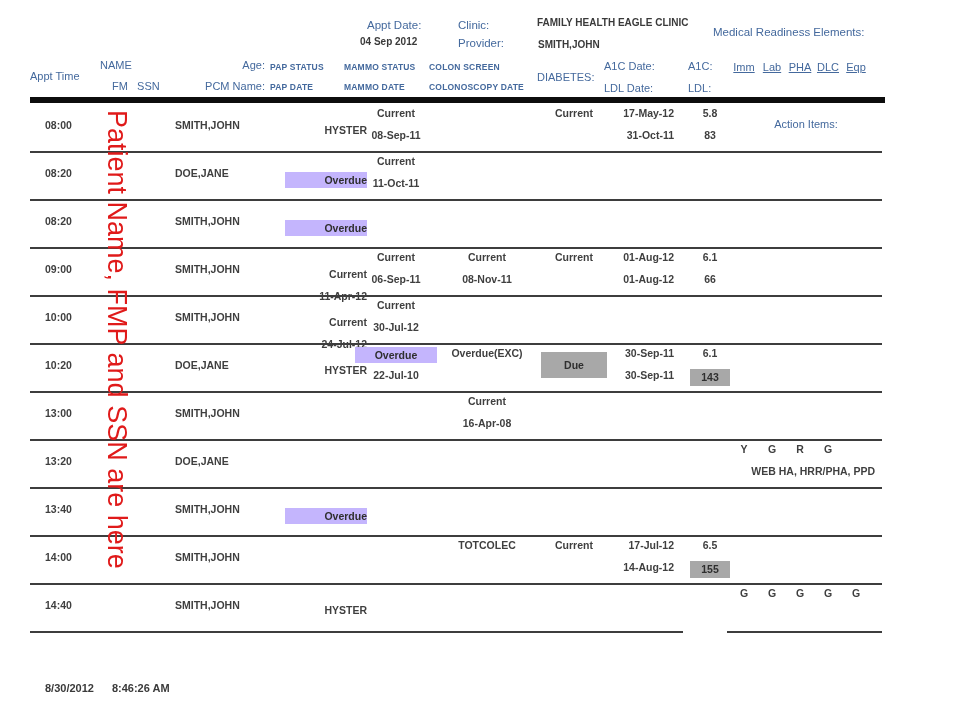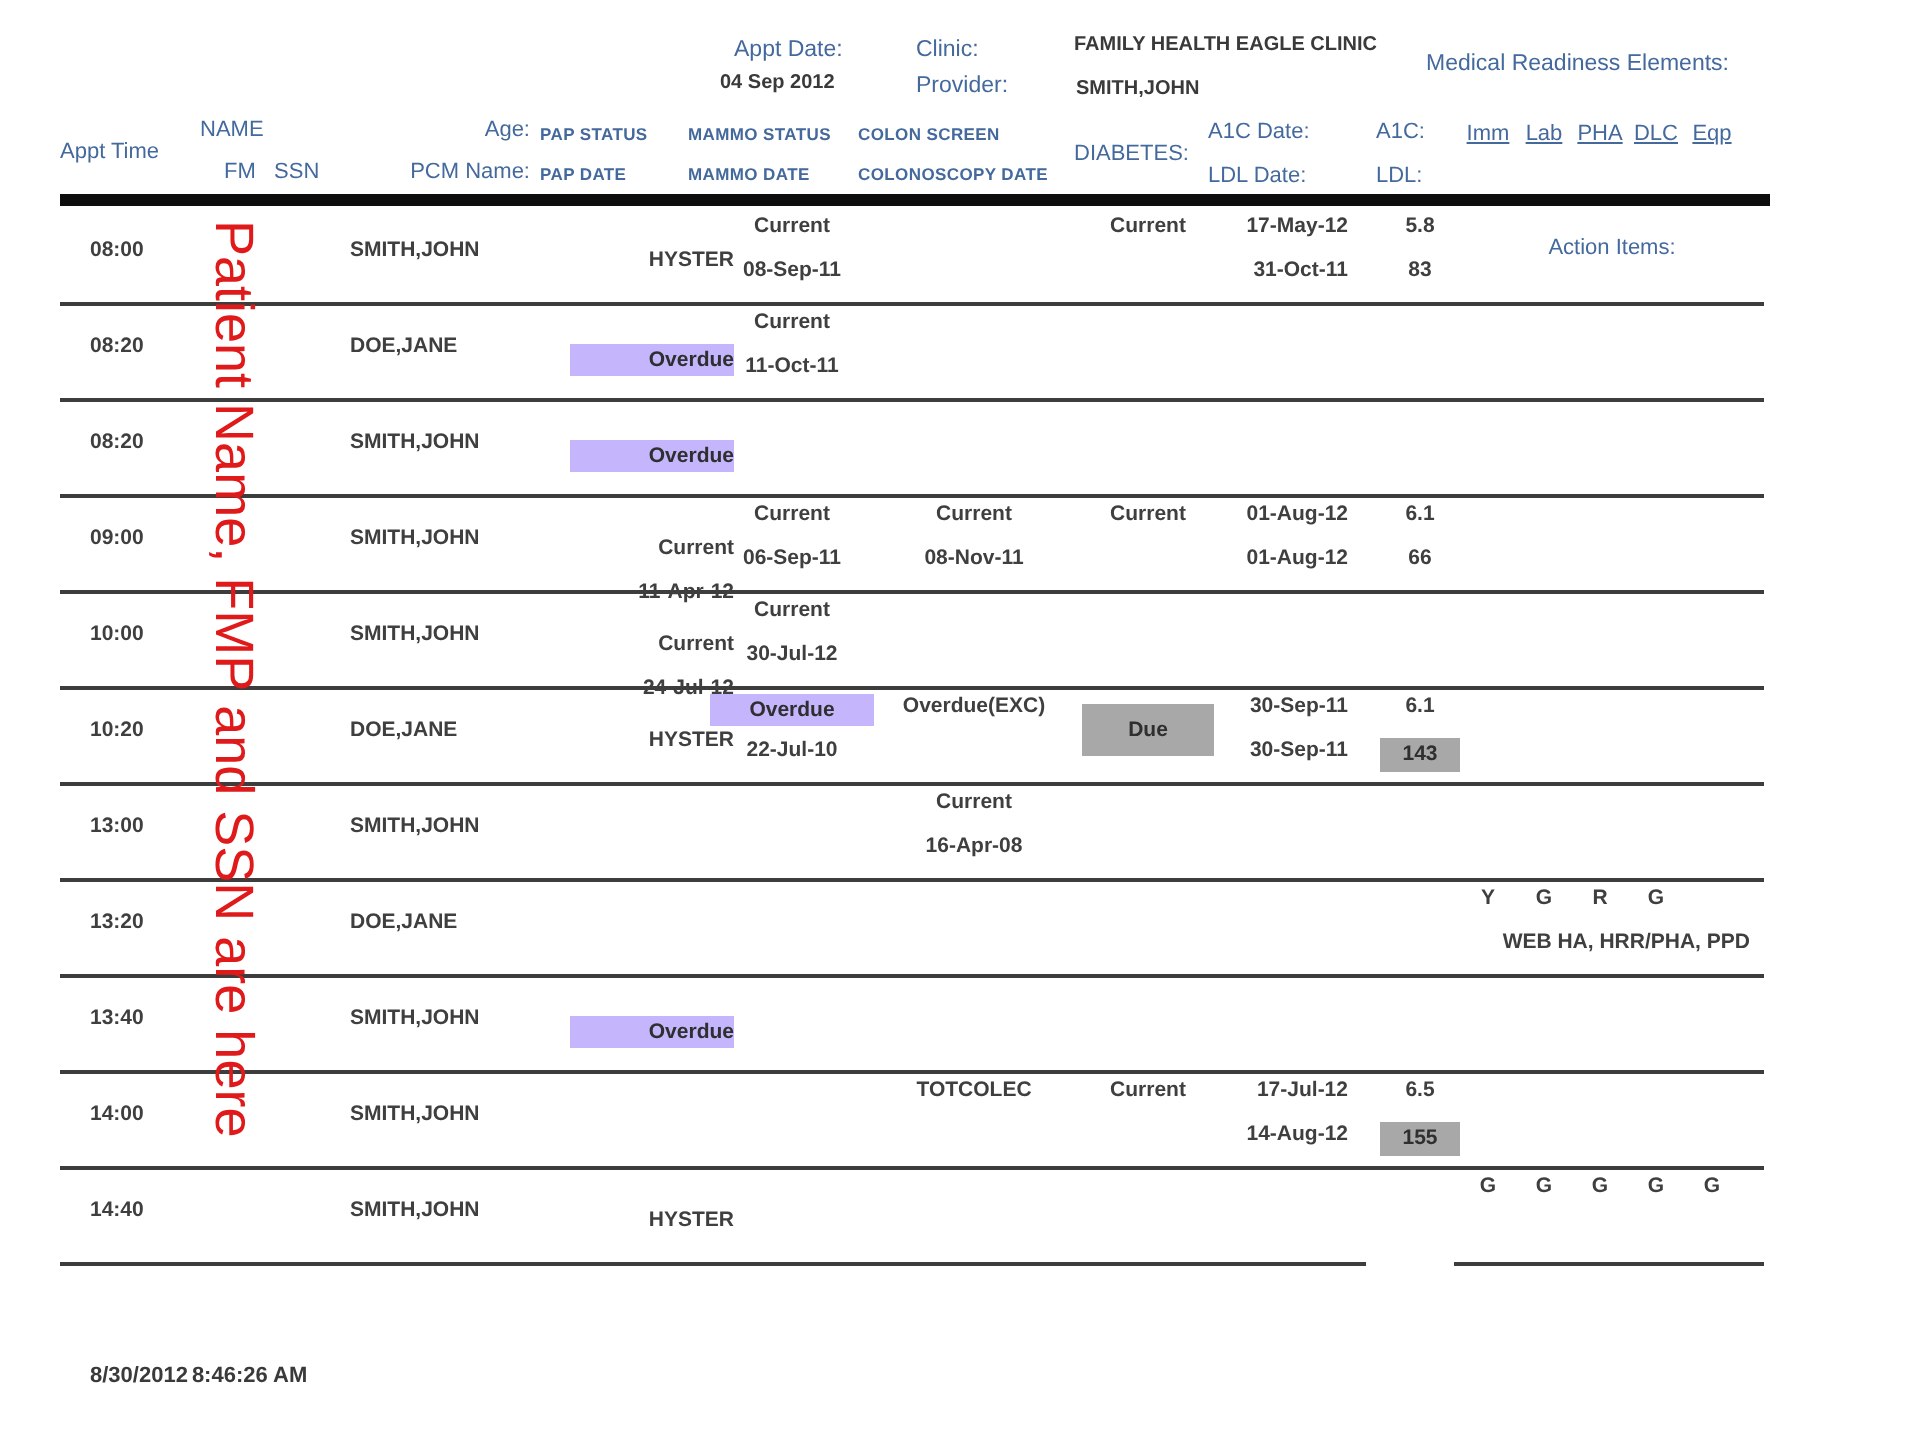--- a/index.html
+++ b/index.html
@@ -35,21 +35,21 @@
   .c-ready .slot{display:inline-block;width:28px;text-align:center;}
   .c-action{left:655px;width:190px;height:100%;text-align:right;}
   .badge-wide{display:inline-block;width:82px;height:16px;line-height:16px;background:#c4b5fd;color:#2f2f2f;}
   .badge-due{position:absolute;left:50%;transform:translateX(-50%);top:9px;width:66px;height:26px;
              line-height:26px;text-align:center;background:#a8a8a8;color:#2f2f2f;}
   .badge-ldl{display:inline-block;width:40px;height:17px;line-height:17px;background:#a8a8a8;color:#2f2f2f;}
   
   .overlay-note{position:absolute;left:101px;top:110px;writing-mode:vertical-rl;
                 font-size:27px;color:#e01a1a;white-space:nowrap;z-index:5;}
   
-  .footer{position:absolute;left:45px;top:682px;font-size:11px;font-weight:bold;color:#3a3a3a;display:flex;gap:2px;}
+  .footer{position:absolute;left:45px;top:682px;font-size:11px;font-weight:bold;color:#3a3a3a;display:flex;gap:18px;}
 </style>
 </head>
 <body>
 
 <div class="sheet">
 
   <div class="lbl" style="left:367px;top:19px;">Appt Date:</div>
   <div class="val" style="left:360px;top:36px;">04 Sep 2012</div>
   <div class="lbl" style="left:458px;top:19px;">Clinic:</div>
   <div class="lbl" style="left:458px;top:37px;">Provider:</div>

